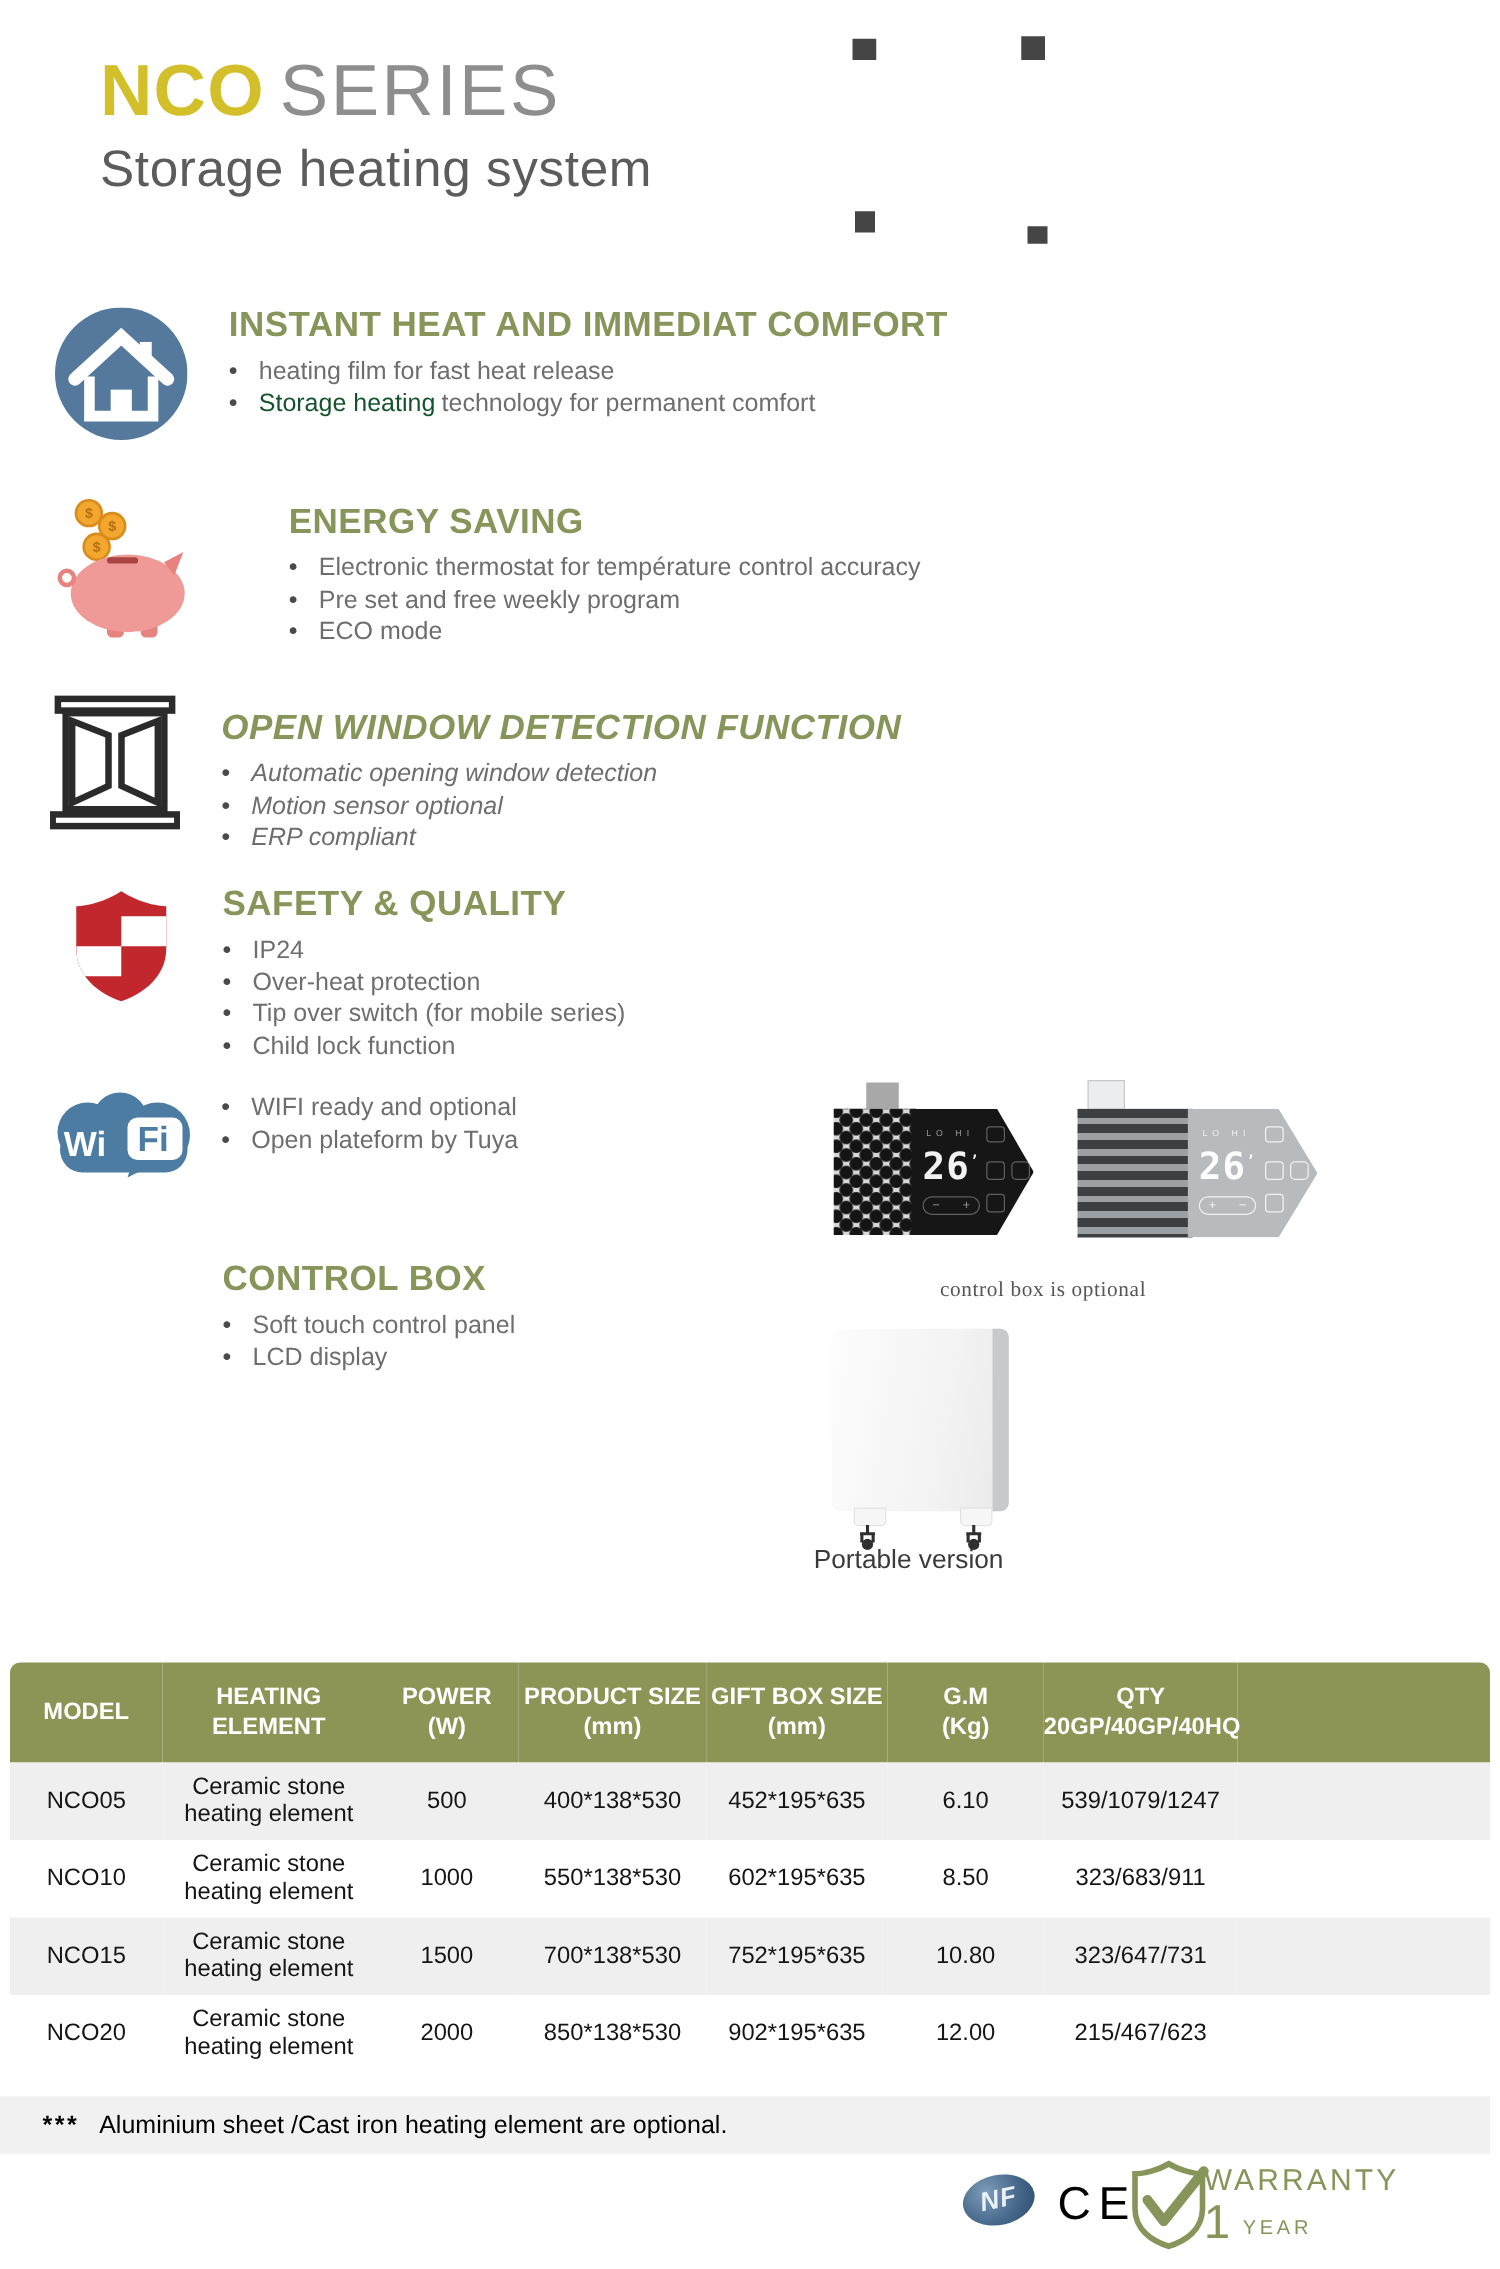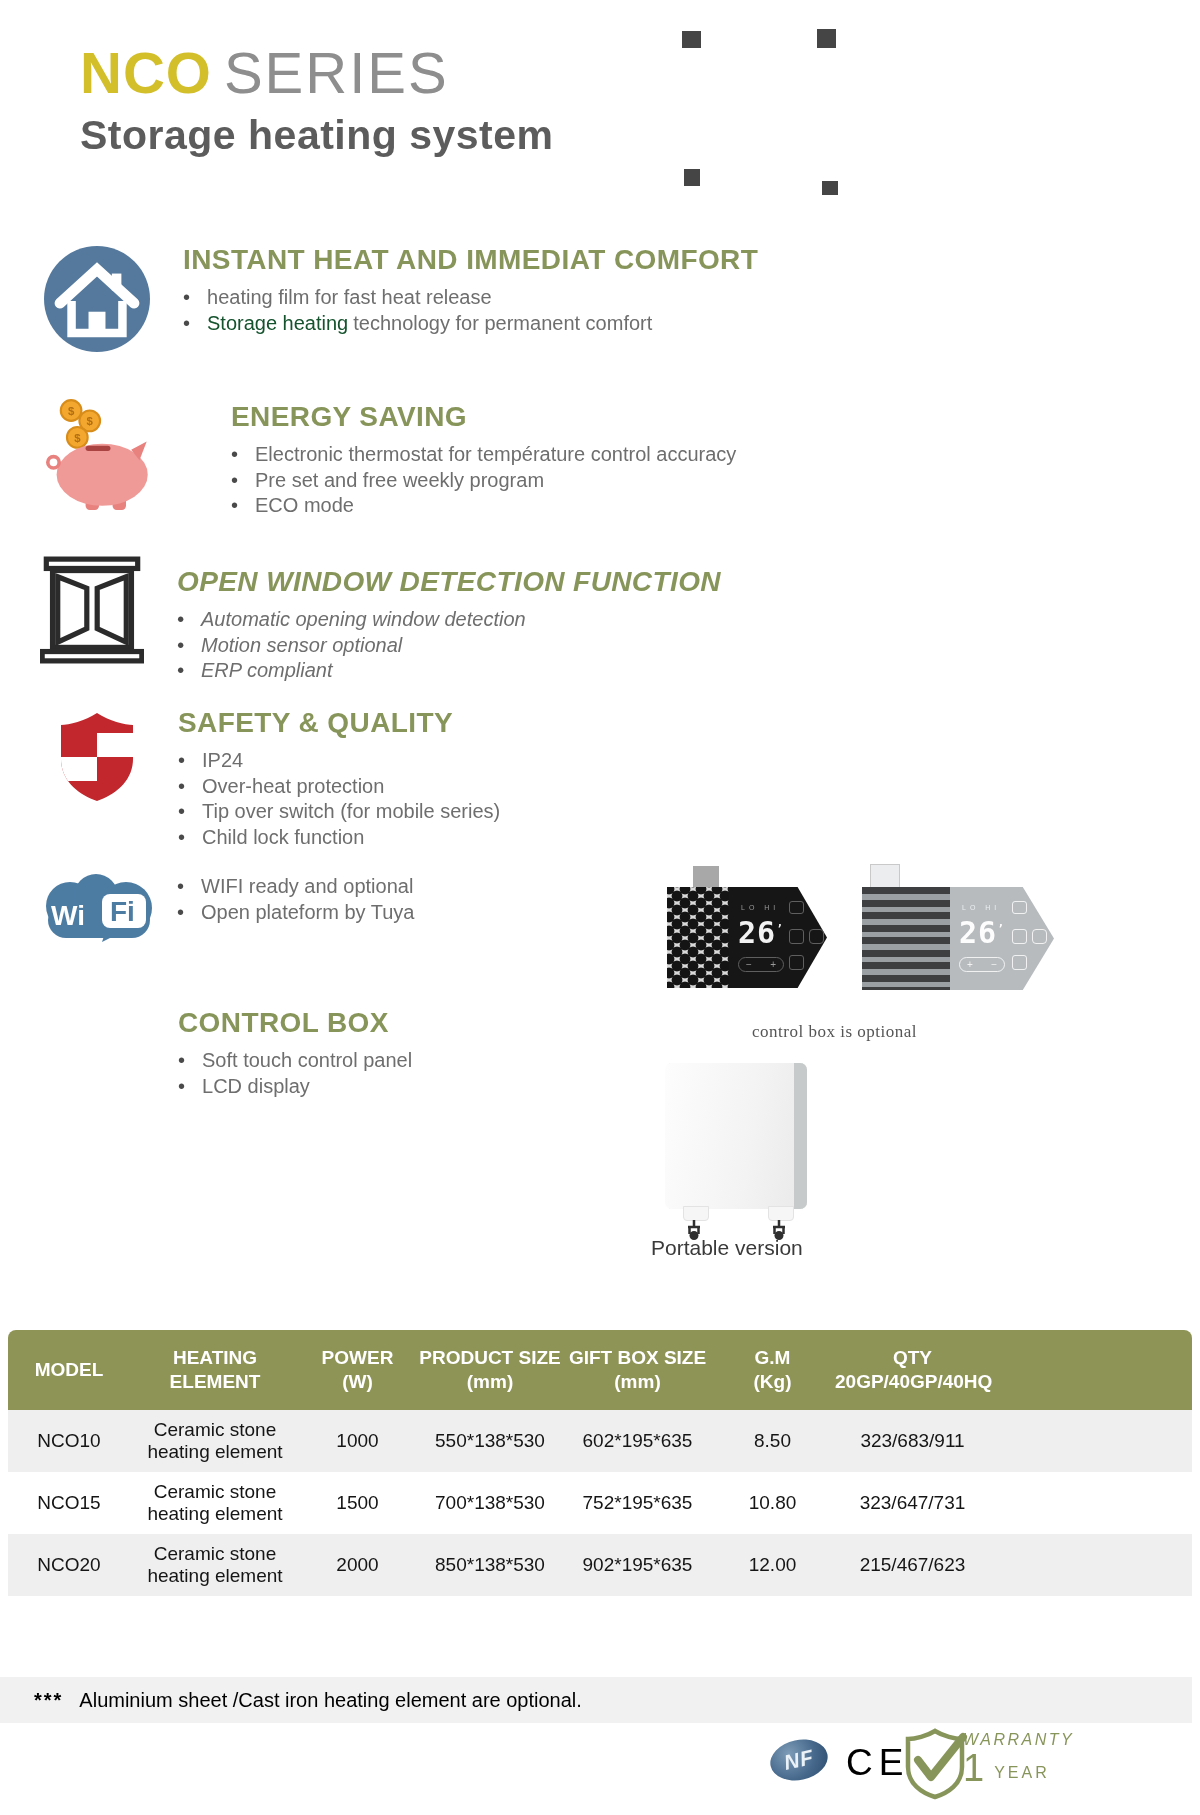--- a/index.html
+++ b/index.html
@@ -3,21 +3,21 @@
 <meta charset="utf-8">
 <style>
   html,body{margin:0;padding:0;background:#fff;}
   #page{position:relative;width:1200px;height:1815px;background:#ffffff;
         font-family:"Liberation Sans", sans-serif;overflow:hidden;}
 
   
   .title{position:absolute;left:80px;top:42px;font-size:58px;line-height:62px;white-space:nowrap;}
   .title .accent{color:#d2bf2a;font-weight:800;letter-spacing:1px;}
   .title .rest{color:#8e8e8e;font-weight:300;margin-left:12px;letter-spacing:2px;}
-  .subtitle{position:absolute;left:80px;top:112px;font-size:41px;color:#5c5c5c;font-weight:700;letter-spacing:0.5px;}
+  .subtitle{position:absolute;left:80px;top:112px;font-size:41px;color:#5c5c5c;font-weight:400;letter-spacing:0.5px;}
 
   
   .feature-text{position:absolute;}
   .feature-text h2{margin:0;font-size:28px;color:#87955a;font-weight:600;letter-spacing:0.4px;line-height:34px;white-space:nowrap;}
   .bullets{margin-top:8px;}
   .bullet{display:flex;gap:17px;font-size:20px;color:#6e6e6e;line-height:25.5px;}
   .b-dot{color:#4a4a4a;font-size:20px;}
   .b-strong{color:#14532d;font-weight:500;text-align:right;}
   .b-rest{margin-left:5px;}
   .icon-box{position:absolute;}
@@ -67,21 +67,21 @@
   .footnote{position:absolute;left:0;top:1677px;width:1192px;height:46px;background:#f1f1f2;
             display:flex;align-items:center;padding-left:34px;box-sizing:border-box;font-size:20px;color:#000;}
   .footnote .stars{font-weight:bold;letter-spacing:2px;margin-right:16px;}
   .nf-badge{position:absolute;left:770px;top:1740px;width:58px;height:40px;border-radius:50%;
             background:radial-gradient(circle at 35% 30%,#7d9cb8 0%,#46688b 55%,#2b4a6b 100%);
             transform:rotate(-12deg);display:flex;align-items:center;justify-content:center;
             color:#eaf1f7;font-weight:bold;font-style:italic;font-size:21px;letter-spacing:1px;}
   .ce-badge{position:absolute;left:846px;top:1742px;font-size:37px;color:#000;letter-spacing:6px;font-weight:500;
             font-family:Liberation Sans, sans-serif;}
   .warranty{position:absolute;left:963px;top:1731px;color:#87955a;}
-  .warranty .w1{font-size:16px;letter-spacing:2.5px;font-weight:500;font-style:italic;}
+  .warranty .w1{font-size:24px;letter-spacing:2.5px;font-weight:500;}
   .warranty .w2{display:flex;align-items:flex-end;gap:10px;margin-top:2px;}
   .warranty .num{font-size:38px;line-height:34px;font-weight:400;}
   .warranty .unit{font-size:16px;letter-spacing:3px;padding-bottom:3px;}
 </style>
 </head>
 <body>
 
 <div id="page">
 
   <div class="title">
@@ -345,20 +345,30 @@
             <span class="hline">(Kg)</span>
           </th>
         <th>
             <span class="hline">QTY</span>
             <span class="hline">20GP/40GP/40HQ</span>
           </th>
         <th></th>
       </tr>
     </thead>
     <tbody>
+      <tr>
+        <td>NCO05</td>
+        <td>Ceramic stone heating element</td>
+        <td>500</td>
+        <td>400*138*530</td>
+        <td>452*195*635</td>
+        <td>6.10</td>
+        <td>539/1079/1247</td>
+        <td></td>
+      </tr>
       <tr>
         <td>NCO10</td>
         <td>Ceramic stone heating element</td>
         <td>1000</td>
         <td>550*138*530</td>
         <td>602*195*635</td>
         <td>8.50</td>
         <td>323/683/911</td>
         <td></td>
       </tr>

